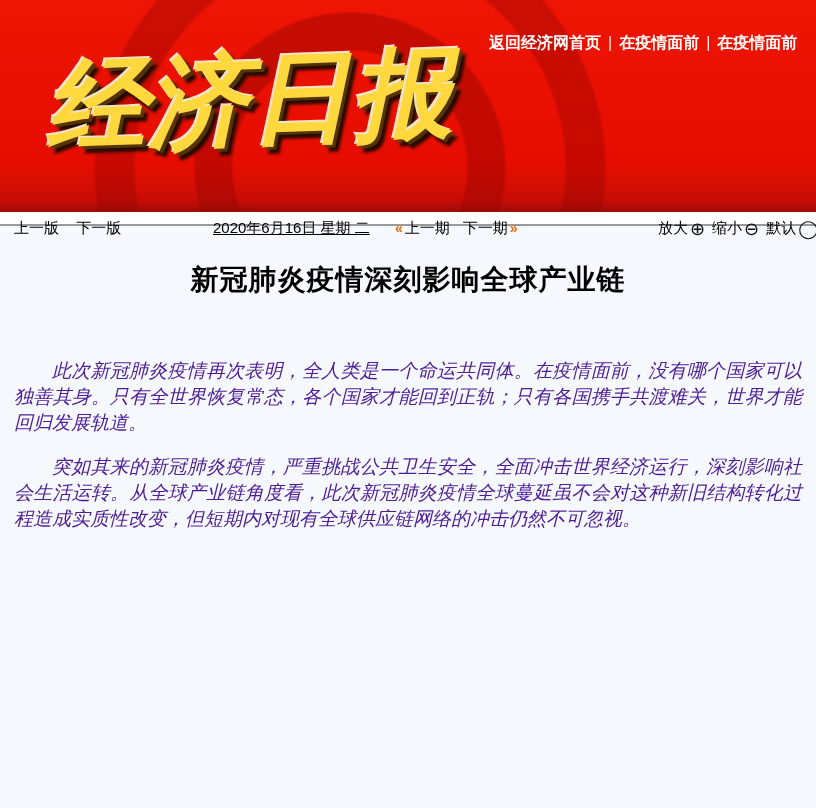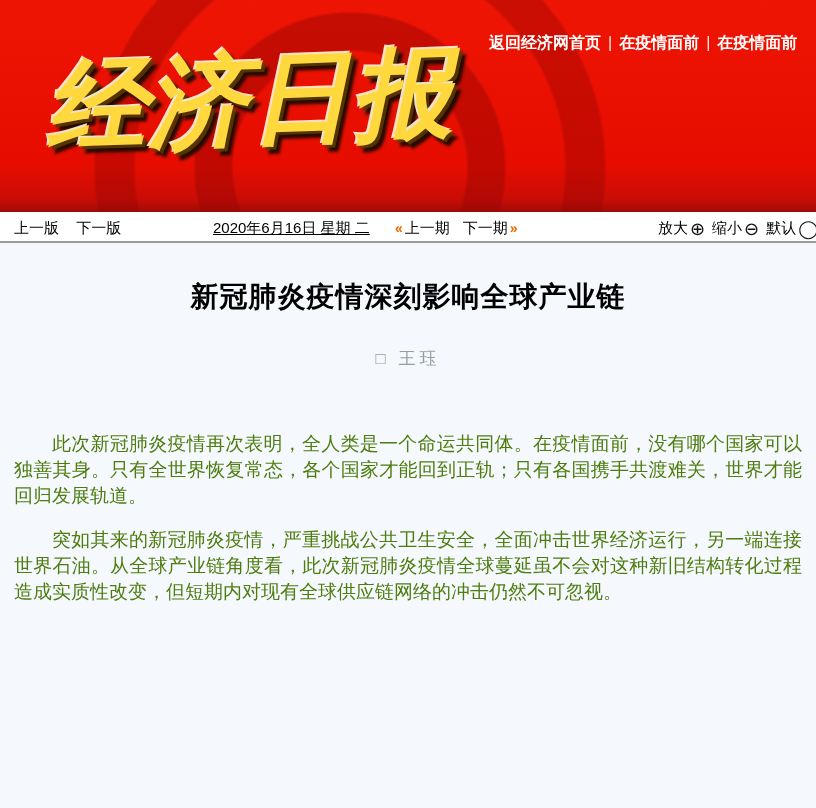--- a/index.html
+++ b/index.html
@@ -60,21 +60,21 @@
   }
   .top-links .sep {
     color: rgba(255,255,255,.92);
     font-weight: 400;
     margin: 0 7px;
   }
 
   
   .toolbar {
     position: relative;
-    height: 31px;
+    height: 14px;
     background: #ffffff;
     border-bottom: 2px solid #9a9a9a;
     font-size: 15px;
     color: #000000;
   }
   .toolbar a {
     color: #000000;
     text-decoration: none;
     cursor: pointer;
     white-space: nowrap;
@@ -117,24 +117,25 @@
   .author {
     margin-top: 33px;
     text-align: center;
     color: #969ca6;
     font-size: 17px;
     letter-spacing: 4px;
   }
   .body-text p {
     font-size: 19px;
     line-height: 26px;
-    color: #4d7c0f;
+    color: #4c1d95;
     text-indent: 2em;
     text-align: justify;
     margin: 18px 0;
+    font-style: italic;
   }
   .body-text p.first { margin-top: 61px; }
 </style>
 </head>
 <body>
 
 <div class="page">
 
   <header class="banner">
     <div class="logo">经济日报</div>
@@ -152,22 +153,19 @@
     <div class="tb-issue">
       <span class="arrow">«</span><a class="first">上一期</a><a class="second">下一期</a><span class="arrow">»</span>
     </div>
     <div class="tb-zoom">
       <a>放大</a><span class="circle-icon">⊕</span><a>缩小</a><span class="circle-icon">⊖</span><a>默认</a><span class="circle-icon">◯</span>
     </div>
   </nav>
 
   <main class="content">
     <h1 class="article-title">新冠肺炎疫情深刻影响全球产业链</h1>
-    <div class="author">
-      <span>□ 王珏</span>
-    </div>
     <div class="body-text">
       <p class="first">此次新冠肺炎疫情再次表明，全人类是一个命运共同体。在疫情面前，没有哪个国家可以独善其身。只有全世界恢复常态，各个国家才能回到正轨；只有各国携手共渡难关，世界才能回归发展轨道。</p>
-      <p>突如其来的新冠肺炎疫情，严重挑战公共卫生安全，全面冲击世界经济运行，另一端连接世界石油。从全球产业链角度看，此次新冠肺炎疫情全球蔓延虽不会对这种新旧结构转化过程造成实质性改变，但短期内对现有全球供应链网络的冲击仍然不可忽视。</p>
+      <p>突如其来的新冠肺炎疫情，严重挑战公共卫生安全，全面冲击世界经济运行，深刻影响社会生活运转。从全球产业链角度看，此次新冠肺炎疫情全球蔓延虽不会对这种新旧结构转化过程造成实质性改变，但短期内对现有全球供应链网络的冲击仍然不可忽视。</p>
     </div>
   </main>
 
 </div>
 
 </body></html>

